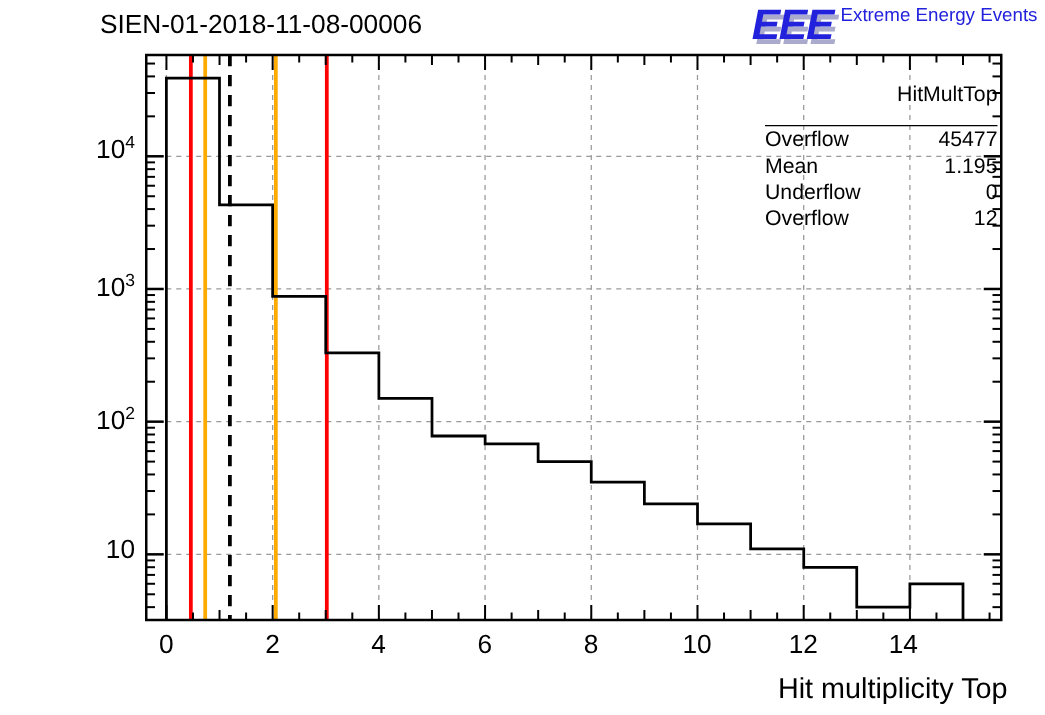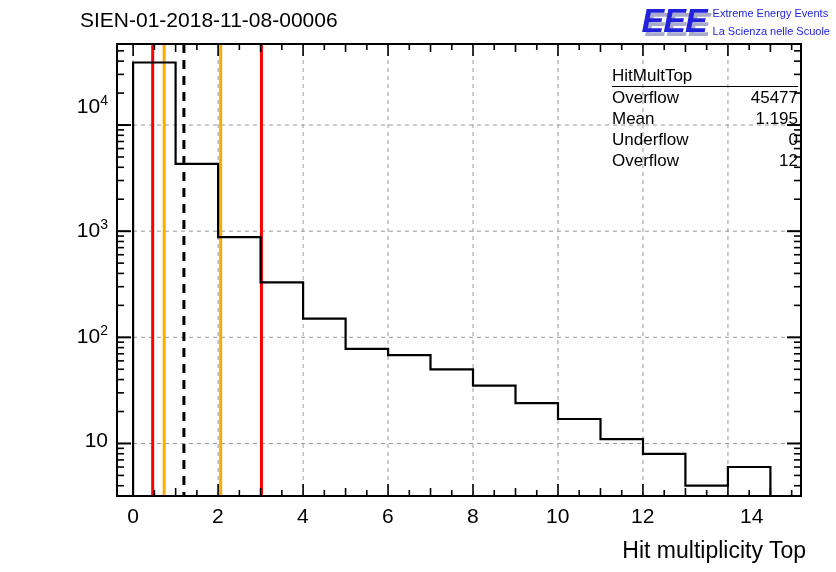--- a/index.html
+++ b/index.html
@@ -7,46 +7,45 @@
        font-family:"Liberation Sans",sans-serif;color:#000;}
   #canvas{position:absolute;left:0;top:0;width:836px;height:572px;}
   .title{position:absolute;left:80px;top:8px;font-size:21px;letter-spacing:0px;white-space:nowrap;}
   
   .logo{position:absolute;right:6px;top:3px;display:flex;align-items:flex-start;gap:6px;}
   .logo-eee{position:relative;font-size:34px;font-weight:bold;color:#2222dd;
             line-height:34px;letter-spacing:-1px;font-style:italic;}
   .logo-eee .shadow{position:absolute;left:3px;top:4px;color:#aaaacc;z-index:0;}
   .logo-eee .front{position:relative;z-index:1;}
   .logo-txt{display:flex;flex-direction:column;justify-content:center;
-            color:#2222dd;font-size:11px;line-height:18px;padding-top:1px;white-space:nowrap;}
+            color:#2222dd;font-size:15px;line-height:18px;padding-top:1px;white-space:nowrap;}
   
   .stats{position:absolute;left:612px;top:66px;width:186px;
          background:transparent;font-size:17px;}
-  .stats .sname{text-align:left;padding-bottom:0;border-bottom:1.5px solid #000;}
+  .stats .sname{text-align:right;padding-bottom:14px;border-bottom:1.5px solid #000;}
   .stats .srow{display:flex;justify-content:space-between;padding-top:1px;}
   .stats .srow .k{white-space:nowrap;}
   .stats .srow .v{white-space:nowrap;}
   .xtitle{position:absolute;right:30px;bottom:8px;font-size:23px;white-space:nowrap;}
   .tick-lbl{position:absolute;font-size:21px;}
   .ylab{position:absolute;font-size:21px;text-align:right;}
   .ylab sup{font-size:14px;vertical-align:super;}
 </style>
 </head>
 <body>
 
 <div class="title">SIEN-01-2018-11-08-00006</div>
 
 <div class="logo">
   <div class="logo-eee">
     <span class="shadow">EEE</span>
     <span class="front">EEE</span>
   </div>
   <div class="logo-txt">
     <span>Extreme Energy Events</span>
-    <span>La Scienza nelle Scuole</span>
   </div>
 </div>
 
 <svg id="canvas" viewBox="0 0 836 572" xmlns="http://www.w3.org/2000/svg">
   <g id="grid-layer">
       <line x1="117" x2="801" y1="443.4735540989244" y2="443.4735540989244" stroke="#999999" stroke-width="1" stroke-dasharray="4,4"></line>
       <line x1="117" x2="801" y1="337.32736111152195" y2="337.32736111152195" stroke="#999999" stroke-width="1" stroke-dasharray="4,4"></line>
       <line x1="117" x2="801" y1="231.1811681241195" y2="231.1811681241195" stroke="#999999" stroke-width="1" stroke-dasharray="4,4"></line>
       <line x1="117" x2="801" y1="125.03497513671698" y2="125.03497513671698" stroke="#999999" stroke-width="1" stroke-dasharray="4,4"></line>
       <line y1="44" y2="496" x1="133.14409937888198" x2="133.14409937888198" stroke="#999999" stroke-width="1" stroke-dasharray="4,4"></line>
@@ -212,32 +211,32 @@
       <line x1="801" x2="794" y1="61.12859910722517" y2="61.12859910722517" stroke="#000" stroke-width="1.6"></line>
       <line x1="117" x2="124" y1="50.84197016406034" y2="50.84197016406034" stroke="#000" stroke-width="1.6"></line>
       <line x1="801" x2="794" y1="50.84197016406034" y2="50.84197016406034" stroke="#000" stroke-width="1.6"></line>
     </g>
 </svg>
 
 <div id="ylabels">
     <div class="ylab" style="right: 728px; top: 428.474px;">10</div>
     <div class="ylab" style="right: 728px; top: 322.327px;"><span>10</span><sup>2</sup></div>
     <div class="ylab" style="right: 728px; top: 216.181px;"><span>10</span><sup>3</sup></div>
-    <div class="ylab" style="right: 728px; top: 92px;"><span>10</span><sup>4</sup></div>
+    <div class="ylab" style="right: 728px; top: 105px;"><span>10</span><sup>4</sup></div>
   </div>
 
 <div id="xlabels">
     <div class="tick-lbl" style="left: 127.144px; top: 504px;">0</div>
     <div class="tick-lbl" style="left: 212.113px; top: 504px;">2</div>
     <div class="tick-lbl" style="left: 297.082px; top: 504px;">4</div>
     <div class="tick-lbl" style="left: 382.051px; top: 504px;">6</div>
     <div class="tick-lbl" style="left: 467.02px; top: 504px;">8</div>
     <div class="tick-lbl" style="left: 545.989px; top: 504px;">10</div>
     <div class="tick-lbl" style="left: 630.958px; top: 504px;">12</div>
-    <div class="tick-lbl" style="left: 740px; top: 504px; text-align: right;">14</div>
+    <div class="tick-lbl" style="left: 711px; top: 504px; text-align: right;">14</div>
   </div>
 
 <div class="stats">
   <div class="sname">HitMultTop</div>
   <div id="stats-rows">
       <div class="srow">
         <span class="k">Overflow</span>
         <span class="v">45477</span>
       </div>
       <div class="srow">

